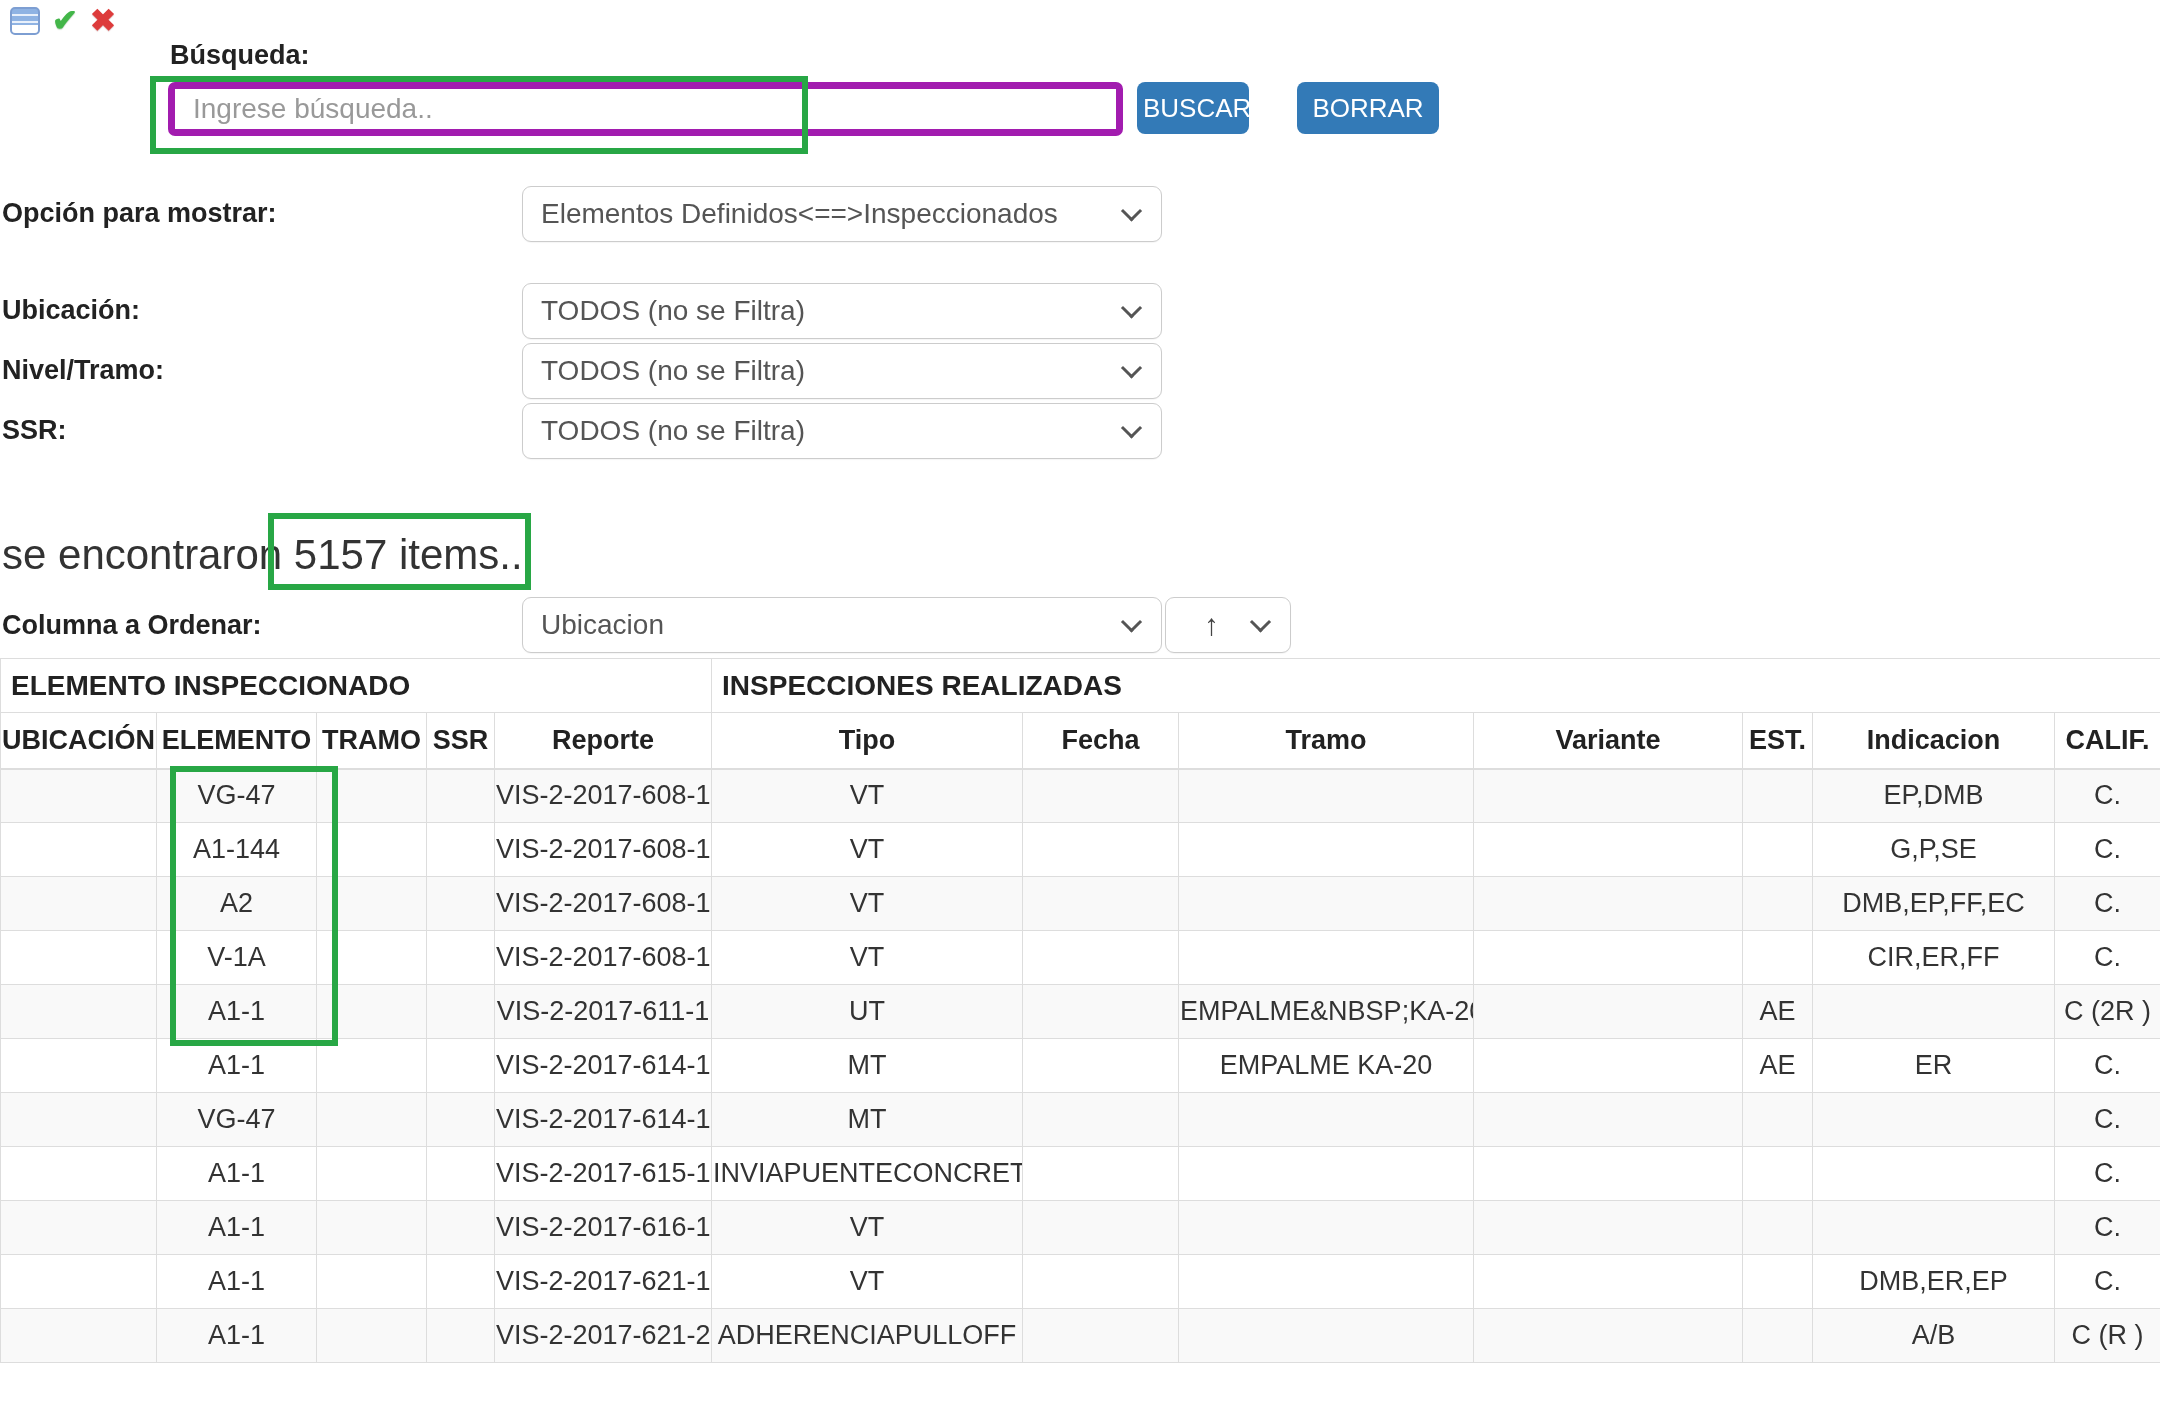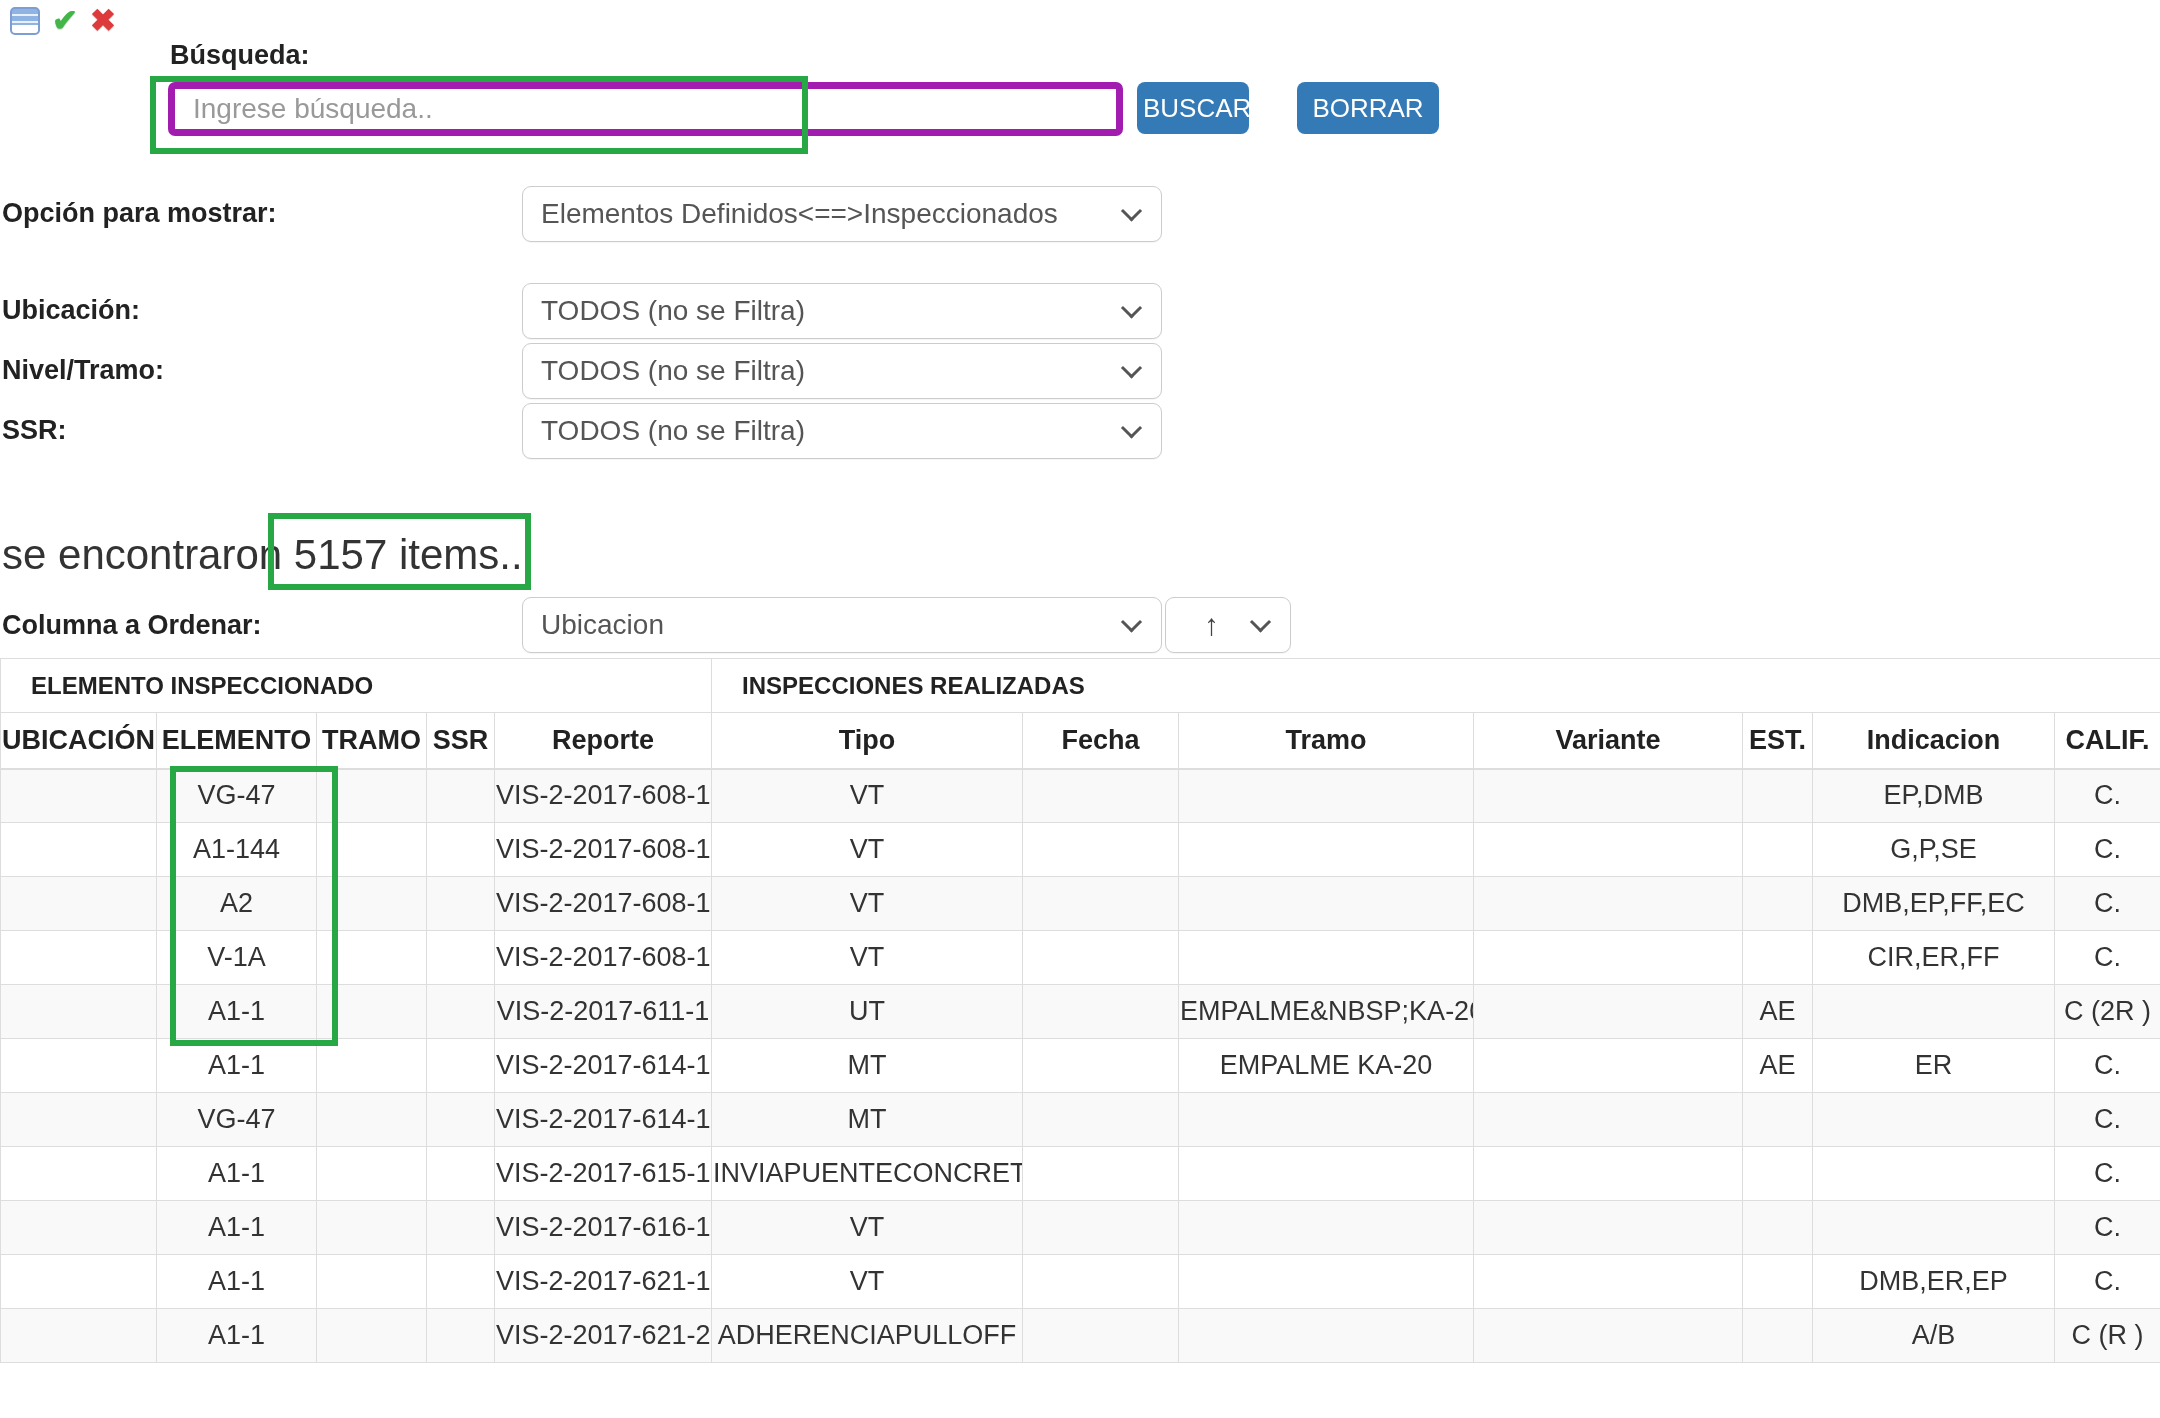--- a/index.html
+++ b/index.html
@@ -52,21 +52,21 @@
 
   
   .results{position:absolute;left:2px;top:531px;font-size:42px;color:#333;white-space:nowrap;}
 
   
   table{
     position:absolute;left:0;top:658px;width:2160px;border-collapse:collapse;table-layout:fixed;
     font-size:27px;color:#333;
   }
   th,td{border:1px solid #ddd;box-sizing:border-box;overflow:hidden;white-space:nowrap;}
-  tr.group-row th{height:54px;text-align:left;padding-left:30px;font-size:24px;color:#222;}
+  tr.group-row th{height:54px;text-align:left;padding-left:10px;font-size:28px;color:#222;}
   tr.cols-row th{height:56px;text-align:center;border-bottom:2px solid #ddd;font-size:27px;color:#222;}
   tbody td{height:54px;text-align:center;}
   tbody tr:nth-child(odd){background:#f9f9f9;}
 
   
   .annot{position:absolute;border:6px solid #28a745;box-sizing:border-box;z-index:9;pointer-events:none;}
   .annot-search{left:150px;top:76px;width:658px;height:78px;}
   .annot-count{left:268px;top:513px;width:263px;height:77px;}
   .annot-elemento{left:170px;top:766px;width:168px;height:280px;}
 </style>

